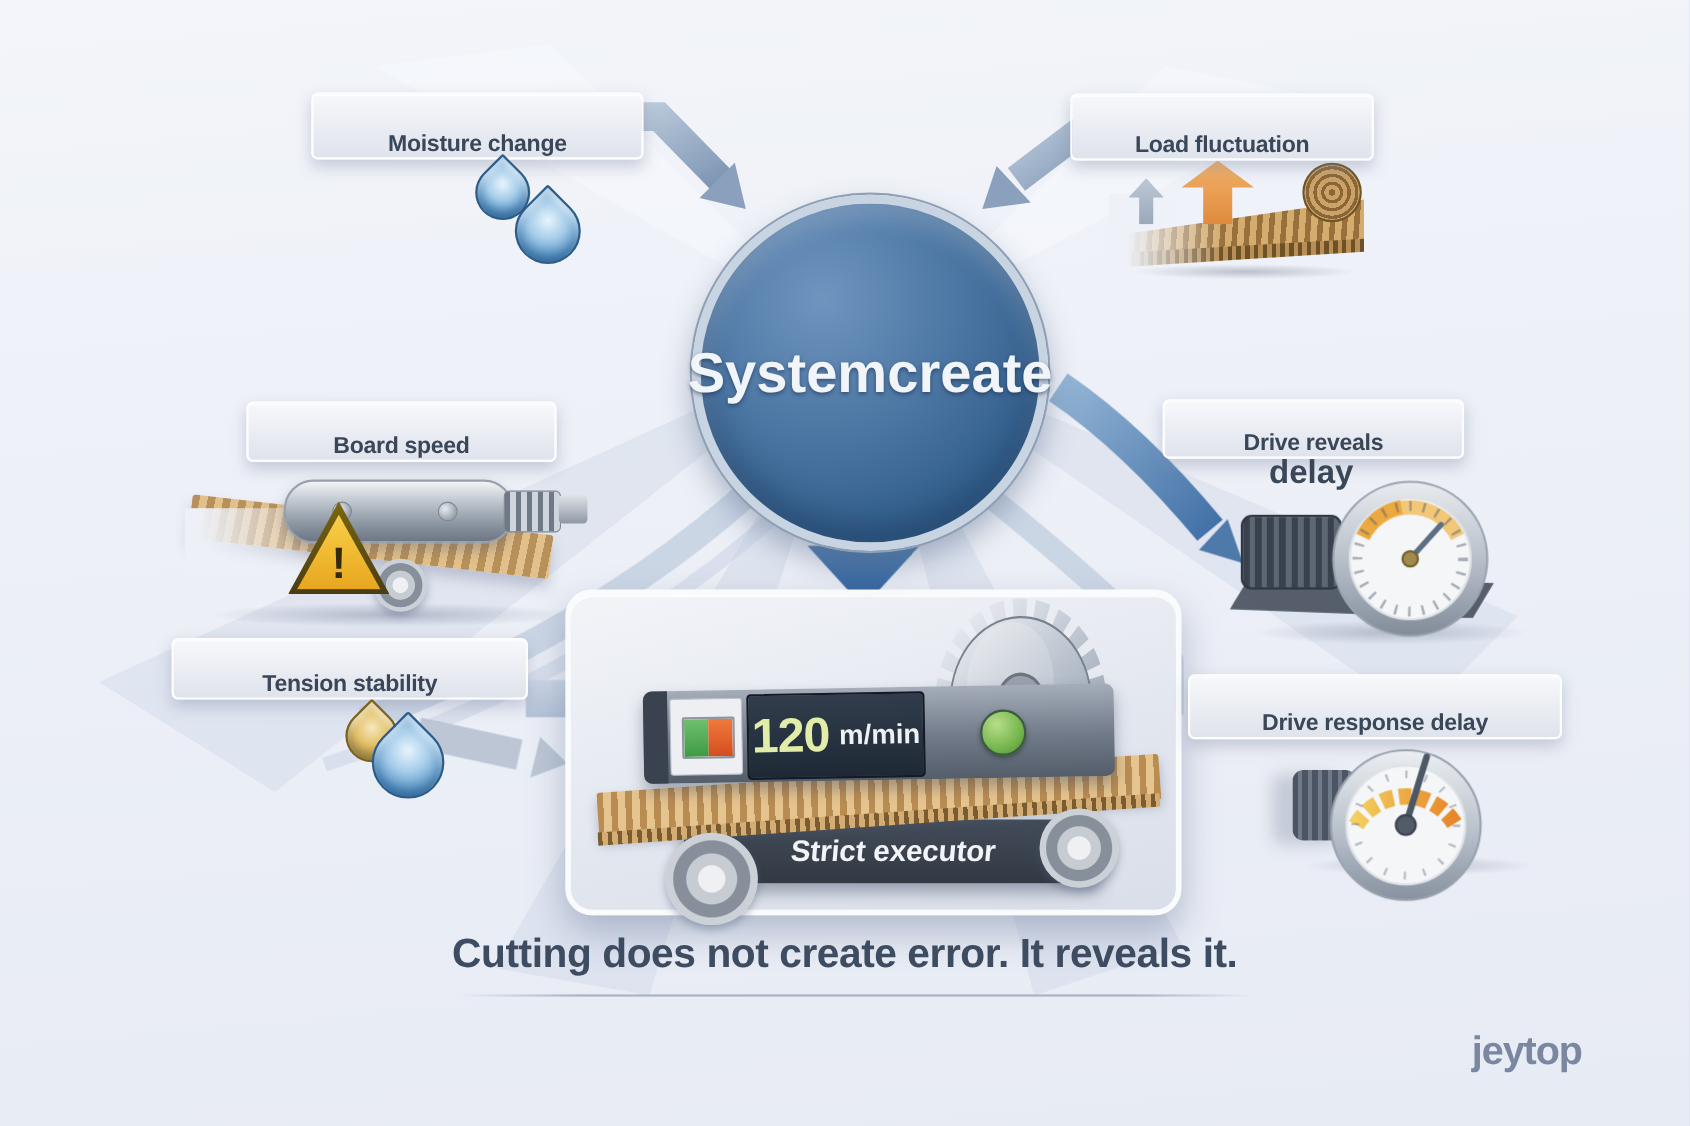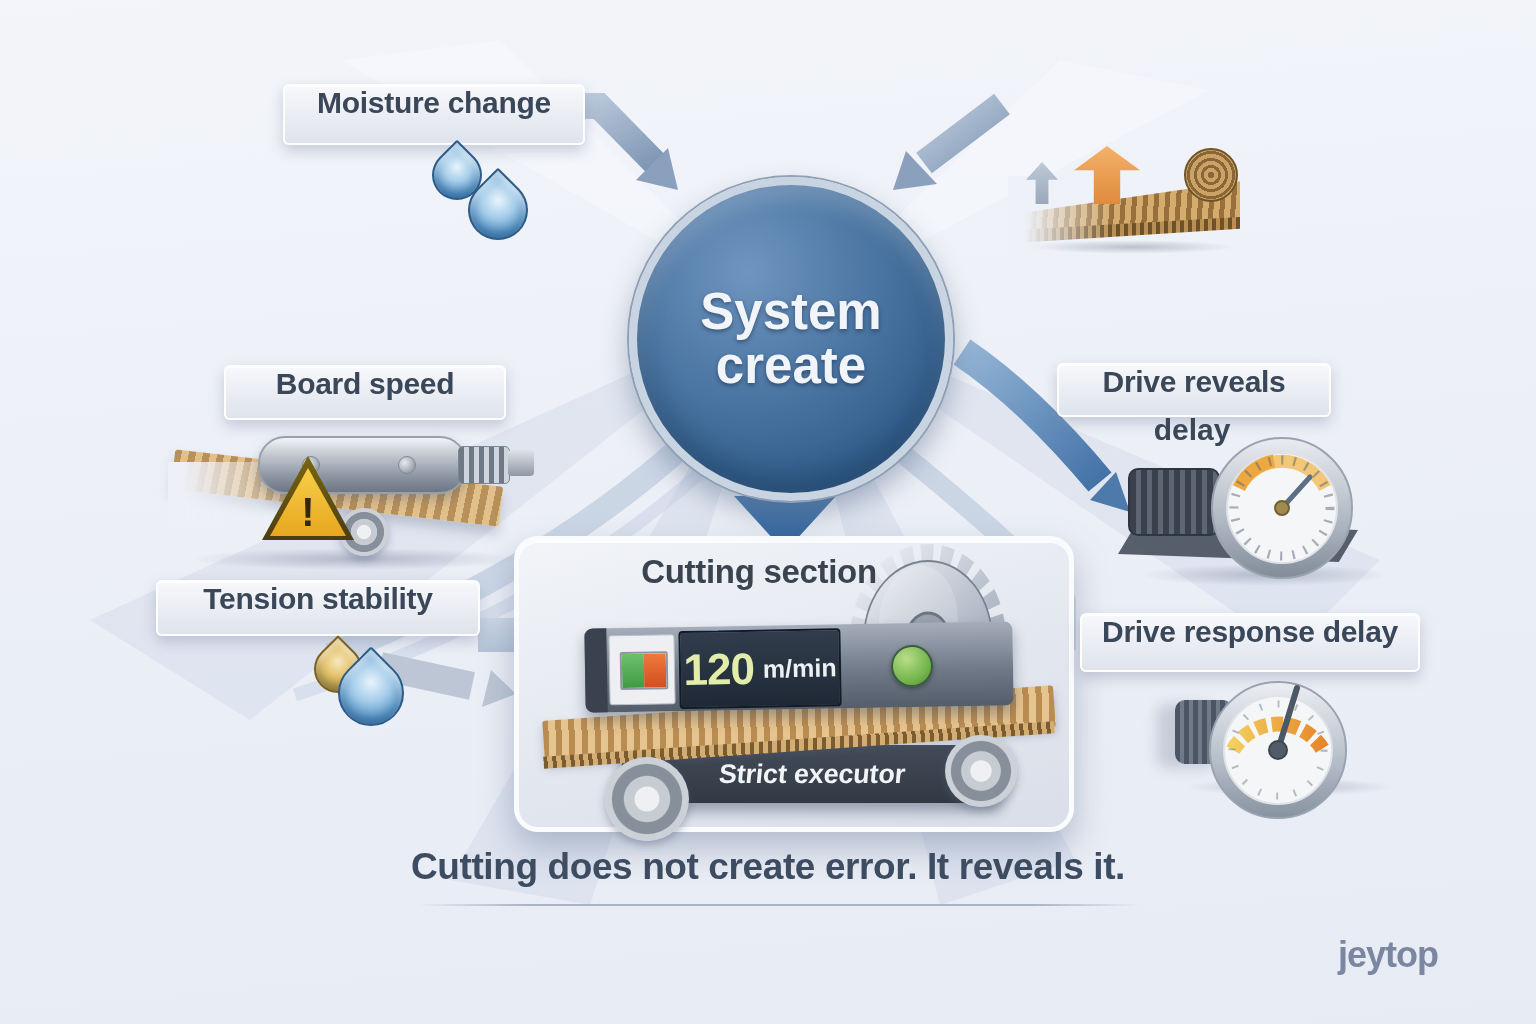--- a/index.html
+++ b/index.html
@@ -3,37 +3,37 @@
 <meta charset="utf-8">
 <style>
   html,body{margin:0;padding:0}
   body{background:#dde2ee;font-family:"Liberation Sans",sans-serif}
   #stage{position:relative;width:1536px;height:1024px;overflow:hidden;
          background:linear-gradient(175deg,#f3f5fa 0%,#edf0f7 40%,#e7ebf4 100%)}
   .abs{position:absolute}
   svg{display:block}
 
   
-  .label-box{position:absolute;display:flex;align-items:flex-start;justify-content:center;
+  .label-box{position:absolute;display:flex;align-items:flex-end;justify-content:center;
     background:linear-gradient(180deg,#f7f8fb 0%,#e7eaf1 65%,#dfe3ec 100%);
     border:2px solid #fdfdfe;border-radius:6px;
     box-shadow:0 6px 14px rgba(125,138,165,.38), inset 0 1px 0 #fff;
-    color:#3a4759;font-weight:700;font-size:30px;letter-spacing:-.3px;z-index:3;white-space:nowrap}
+    color:#3a4759;font-weight:700;font-size:21px;letter-spacing:-.3px;z-index:3;white-space:nowrap}
   #lb-moisture{left:283px;top:84px;width:298px;height:57px}
   #lb-load{left:973px;top:85px;width:272px;height:57px}
   #lb-board{left:224px;top:365px;width:278px;height:51px}
   #lb-tension{left:156px;top:580px;width:320px;height:52px}
   #lb-drive-top{left:1057px;top:363px;width:270px;height:50px}
   #drive-top-delay{left:1057px;top:413px;width:270px;text-align:center;
     font-size:30px;font-weight:700;color:#3a4759;z-index:3}
   #lb-drive-bottom{left:1080px;top:613px;width:336px;height:55px}
 
   
   #hub{left:629px;top:177px;width:308px;height:308px;border-radius:50%;z-index:3;
-    display:flex;flex-direction:column;align-items:center;justify-content:center;
+    display:flex;flex-direction:row;align-items:center;justify-content:center;
     background:radial-gradient(circle at 36% 28%,#6f95bf 0%,#4d77a4 40%,#34608e 72%,#2b5180 100%);
     border:8px solid #c9d4e2;
     box-shadow:0 0 0 2px #8fa0b5,0 14px 28px rgba(84,104,136,.45),
        inset 0 -16px 26px rgba(18,42,72,.35), inset 0 12px 20px rgba(255,255,255,.22);
     color:#f1f5fa;font-weight:700;font-size:51px;line-height:1.05;text-align:center;
     text-shadow:0 2px 4px rgba(20,40,70,.55)}
 
   
   #cutbox{left:514px;top:536px;width:550px;height:286px;border-radius:24px;z-index:2;
     background:linear-gradient(165deg,#f2f4f8 0%,#e3e7ef 55%,#d9dfe9 100%);
@@ -214,20 +214,23 @@
 
     <g>
       <path d="M380,666 L472,686" fill="none" stroke="#bcc6d4" stroke-width="28"></path>
       <polygon points="516,694 482,707 491,670" fill="#bcc6d4"></polygon>
     </g>
   </svg>
 
   <div class="label-box" id="lb-moisture">
     <span>Moisture change</span>
   </div>
+  <div class="label-box" id="lb-load">
+    <span>Load fluctuation</span>
+  </div>
   <div class="label-box" id="lb-board">
     <span>Board speed</span>
   </div>
   <div class="label-box" id="lb-tension">
     <span>Tension stability</span>
   </div>
   <div class="label-box" id="lb-drive-top">
     <span>Drive reveals</span>
   </div>
   <div class="abs" id="drive-top-delay">delay</div>
@@ -263,21 +266,20 @@
   <div class="abs" id="warn-outer"></div>
   <div class="abs" id="warn-inner">
     <span id="warn-mark">!</span>
   </div>
 
   <div class="drop amber" id="tdrop-amber"></div>
   <div class="drop blue" id="tdrop-blue"></div>
   <div class="abs" id="tension-link"></div>
 
   <div class="abs" id="cutbox">
-    <div class="abs" id="cut-title">Cutting section</div>
 
     <svg class="abs" id="saw" width="175" height="205" viewBox="0 0 175 205">
       <defs>
         <linearGradient id="sawG" x1="0" y1="0" x2="1" y2="1">
           <stop offset="0" stop-color="#f0f2f6"></stop>
             <stop offset="0.55" stop-color="#b4bdc9"></stop>
           <stop offset="1" stop-color="#8e98a5"></stop>
         </linearGradient>
       </defs>
       <g transform="translate(87,102) scale(0.82,1) rotate(8)">

